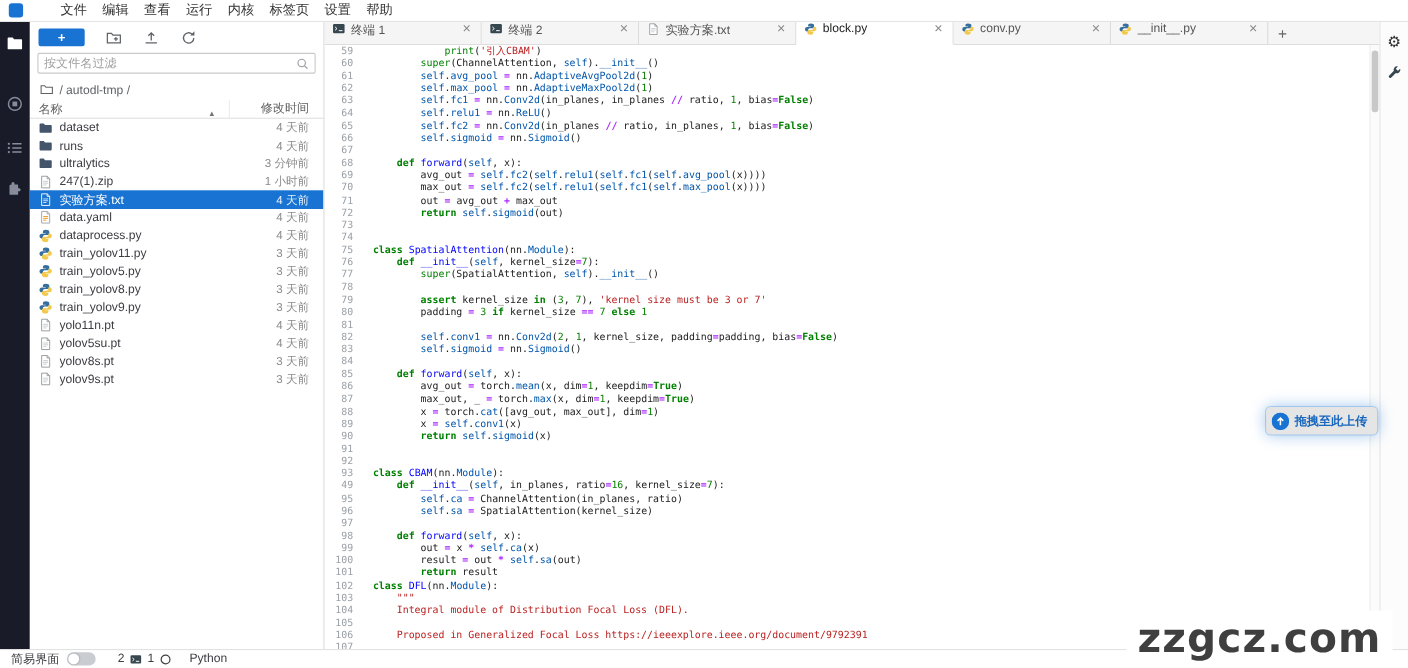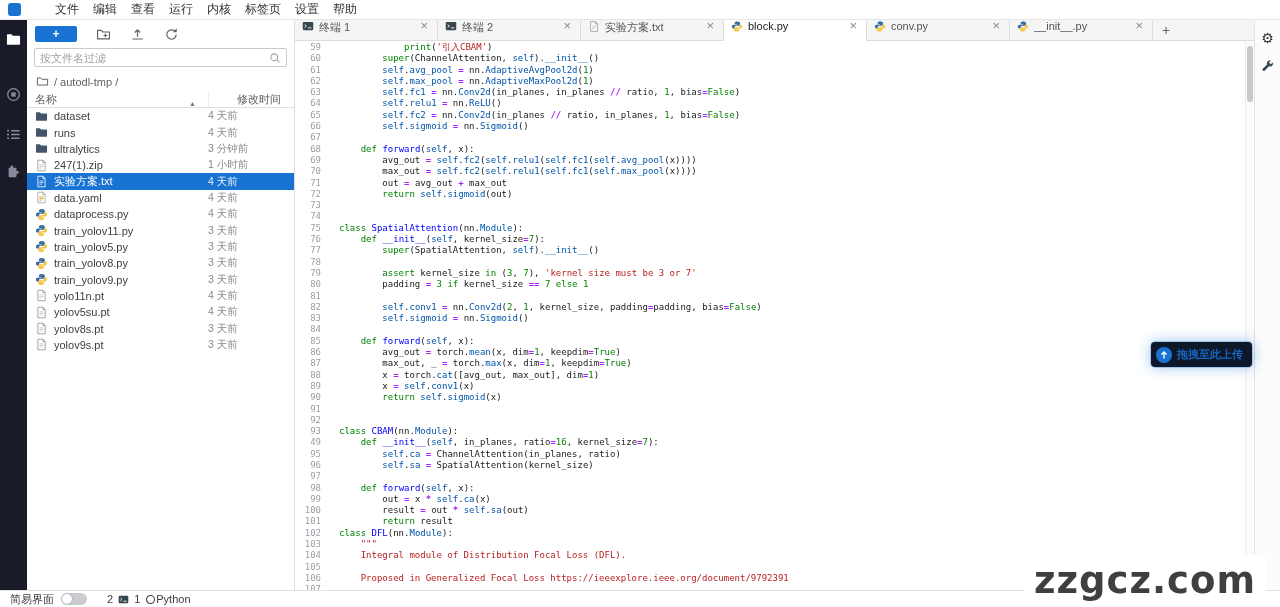--- a/index.html
+++ b/index.html
@@ -30,63 +30,63 @@
 .fb-search input::placeholder{color:#9e9e9e}
 .fb-breadcrumb{height:19px;display:flex;align-items:center;gap:5px;padding:0 9px;font-size:11px;color:#5f6368;flex:none}
 .fb-header{height:17px;display:flex;align-items:center;border-bottom:1px solid #e0e0e0;font-size:11px;color:#616161;padding-left:8px;flex:none}
 .col-name{flex:1;display:flex;align-items:flex-end}
 .sort{font-size:7px;margin-left:auto;margin-right:12px;color:#757575}
 .col-time{width:86px;text-align:right;padding-right:13px;border-left:1px solid #ececec;line-height:16px}
 .fb-list{flex:1;overflow:hidden}
 .file-row{height:16.35px;display:flex;align-items:center;padding-left:8px;font-size:11px;color:#3c3c43;cursor:default}
 .file-row .ic{width:13px;height:13px;margin-right:6px;flex:none;display:inline-flex}
 .file-row .nm{flex:1;white-space:nowrap;overflow:hidden;text-overflow:ellipsis}
-.file-row .tm{width:86px;text-align:left;padding-right:13px;color:#8a8a8a;font-size:10.5px;flex:none}
+.file-row .tm{width:86px;text-align:right;padding-right:13px;color:#8a8a8a;font-size:10.5px;flex:none}
 .file-row.selected{background:#1873d3;color:#fff}
 .file-row.selected .tm{color:#e8f1fb}
 
 
 .main{position:absolute;top:20px;bottom:17px;left:295px;right:26px;background:#fff}
 .tabbar{height:21px;display:flex;background:#f5f5f5}
 .tab{width:143px;display:flex;align-items:flex-start;padding:0 7px;font-size:11px;color:#555;border-right:1px solid #dcdcdc;border-bottom:1px solid #ddd;background:#f5f5f5;cursor:default}
 .tab.active{background:#fff;border-bottom-color:#fff;color:#222}
 .t-ic{width:12px;height:12px;margin-right:5px;flex:none;display:inline-flex}
 .t-lb{flex:1;white-space:nowrap;overflow:hidden;text-overflow:ellipsis}
 .t-x{color:#8a8a8a;font-size:13px;line-height:12px;margin-left:4px;padding:0 2px;cursor:pointer}
 .newtab{width:26px;display:flex;align-items:center;justify-content:center;color:#666;font-size:14px;border-bottom:1px solid #ddd;cursor:pointer}
 .tab-fill{flex:1;border-bottom:1px solid #ddd}
 .editor{position:absolute;top:21px;left:0;right:9px;bottom:0;display:flex;overflow:hidden;background:#fff;font-family:"DejaVu Sans Mono","Liberation Mono",monospace;font-size:9px;line-height:11.3px}
 .gutter{width:32px;flex:none;text-align:right;padding:1px 6px 0 0;color:#9aa0a6}
 .codewrap{flex:1;overflow:hidden;padding:1px 0 0 12px;color:#212121}
 .cl{height:11.3px;white-space:pre}
-.tk-k{color:#008000;font-weight:normal}
+.tk-k{color:#008000;font-weight:bold}
 .tk-b{color:#008000}
 .tk-d{color:#0000ff}
 .tk-p{color:#0055aa}
 .tk-s{color:#ba2121}
 .tk-n{color:#088000}
 .tk-o{color:#aa22ff;font-weight:bold}
 .tk-t{color:#212121}
 .vscroll{position:absolute;top:21px;right:0;bottom:0;width:9px;background:#fbfbfb;border-left:1px solid #ededed}
 .vthumb{position:absolute;top:5px;left:1px;width:6px;height:56px;border-radius:3px;background:#c8c8c8}
 
 
 .rightbar{position:absolute;top:20px;bottom:17px;right:0;width:26px;background:#fcfcfc;border-left:1px solid #e4e4e4;display:flex;flex-direction:column;align-items:center;z-index:10}
 .rb-btn{margin-top:8px;width:20px;height:20px;display:flex;align-items:center;justify-content:center;color:#2f2f2f;cursor:pointer}
 .gear-glyph{font-size:14px;line-height:14px}
 
 
-.uploadhint{position:absolute;left:1151px;top:342px;height:25px;padding:0 9px 0 5px;background:#0f172a;border-radius:4px;display:flex;align-items:center;gap:5px;box-shadow:0 0 0 1px rgba(24,115,211,.25),0 0 14px rgba(24,115,211,.45);z-index:35;font-size:11px;font-weight:bold;color:#1766bd;white-space:nowrap}
+.uploadhint{position:absolute;left:1151px;top:370px;height:25px;padding:0 9px 0 5px;background:#e5e5e5;border-radius:4px;display:flex;align-items:center;gap:5px;box-shadow:0 0 0 1px rgba(24,115,211,.25),0 0 14px rgba(24,115,211,.45);z-index:35;font-size:11px;font-weight:bold;color:#1766bd;white-space:nowrap}
 
 
 .statusbar{position:absolute;left:0;right:0;bottom:0;height:17px;background:#fff;border-top:1px solid #e2e2e2;display:flex;align-items:center;padding-left:10px;font-size:11px;color:#3c3c43;z-index:30}
 .toggle{width:26px;height:12px;border-radius:6px;background:#c9ccd1;margin-left:7px;position:relative;cursor:pointer;flex:none}
 .knob{position:absolute;left:1px;top:1px;width:10px;height:10px;border-radius:50%;background:#fff;box-shadow:0 0 2px rgba(0,0,0,.35)}
 .sb-group{display:flex;align-items:center;gap:5px;margin-left:20px;cursor:pointer}
-.sb-lang{cursor:pointer}
+.sb-lang{margin-left:16px;cursor:pointer}
 
 
 .watermark{position:absolute;right:14px;bottom:1px;z-index:40;font-size:37px;font-weight:bold;color:#3f3f3f;background:#fff;padding:4px 10px;letter-spacing:1px;font-family:"DejaVu Sans",sans-serif}
 </style>
 </head>
 <body>
 
 <div class="screen">
 
   <div class="menubar">

